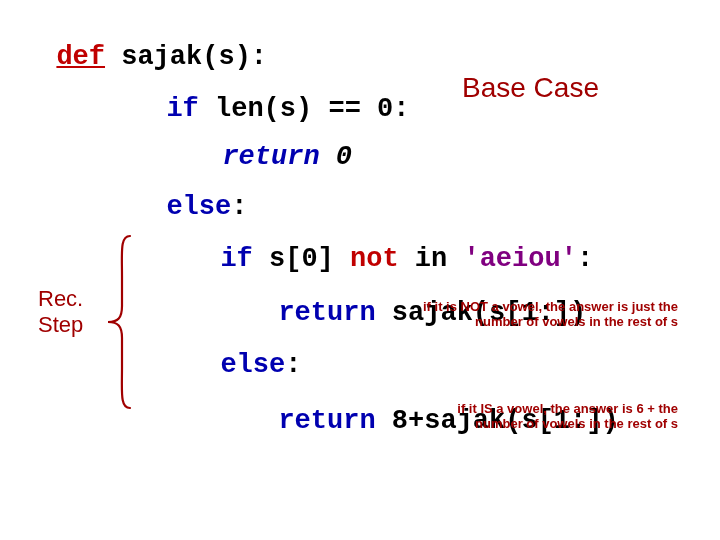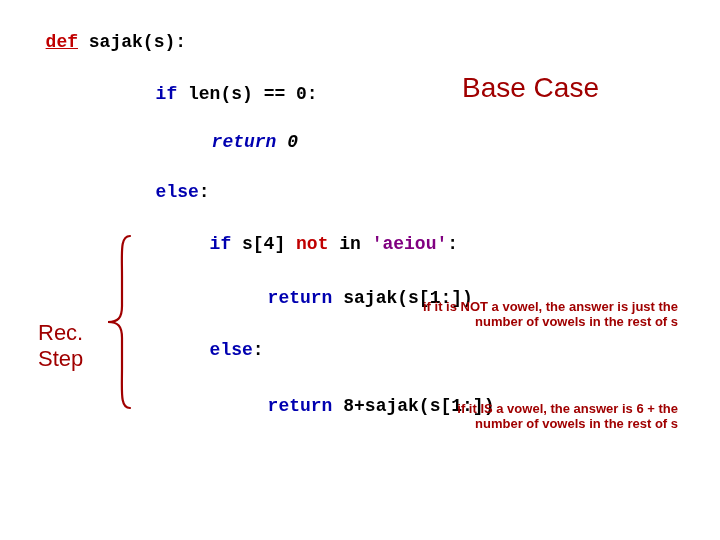--- a/index.html
+++ b/index.html
@@ -10,21 +10,21 @@
     background: #fff;
     font-family: "Courier New", monospace;
     position: relative;
     overflow: hidden;
   }
   .sans {
     font-family: "Comic Sans MS", "Segoe Script", cursive, sans-serif;
   }
   .code {
     font-weight: bold;
-    font-size: 18px;
+    font-size: 27px;
     white-space: pre;
     position: absolute;
   }
   .kw-def { color: #c00000; text-decoration: underline; }
   .kw-blue { color: #0000b0; margin-left: 36px; }
   .kw-red { color: #c00000; margin-top: 24px; }
   .kw-purple { color: #800080; text-align: center; }
   .plain { color: #000; }
 
   .annot {
@@ -35,21 +35,20 @@
     font-size: 28px;
     left: 462px;
     top: 72px;
   }
   .annot-rec {
     font-size: 22px;
     text-align: center;
     left: 38px;
     top: 286px;
     line-height: 1.2;
-    margin-top: 34px;
   }
   .annot-small {
     font-size: 13px;
     font-weight: bold;
     line-height: 1.15;
     text-align: right;
     width: 270px;
   }
   .annot-small.one { left: 408px; top: 300px; }
   .annot-small.two { left: 408px; top: 402px; }
@@ -73,21 +72,21 @@
 
 <div class="code" style="left:154px; top:112px;font-style:italic;">
   <span class="kw-blue">return</span><span class="plain"> 0</span>
 </div>
 
 <div class="code" style="left:98px; top:162px;">
   <span class="kw-blue">else</span><span class="plain">:</span>
 </div>
 
 <div class="code" style="left:152px; top:214px;">
-  <span class="kw-blue">if</span><span class="plain"> s[4] </span><span class="kw-red">not</span><span class="plain"> in </span><span class="kw-purple">'aeiou'</span><span class="plain">:</span>
+  <span class="kw-blue">if</span><span class="plain"> s[0] </span><span class="kw-red">not</span><span class="plain"> in </span><span class="kw-purple">'aeiou'</span><span class="plain">:</span>
 </div>
 
 <div class="code" style="left:210px; top:268px;">
   <span class="kw-blue">return</span><span class="plain"> sajak(s[1:])</span>
 </div>
 
 <div class="code" style="left:152px; top:320px;">
   <span class="kw-blue">else</span><span class="plain">:</span>
 </div>
 

